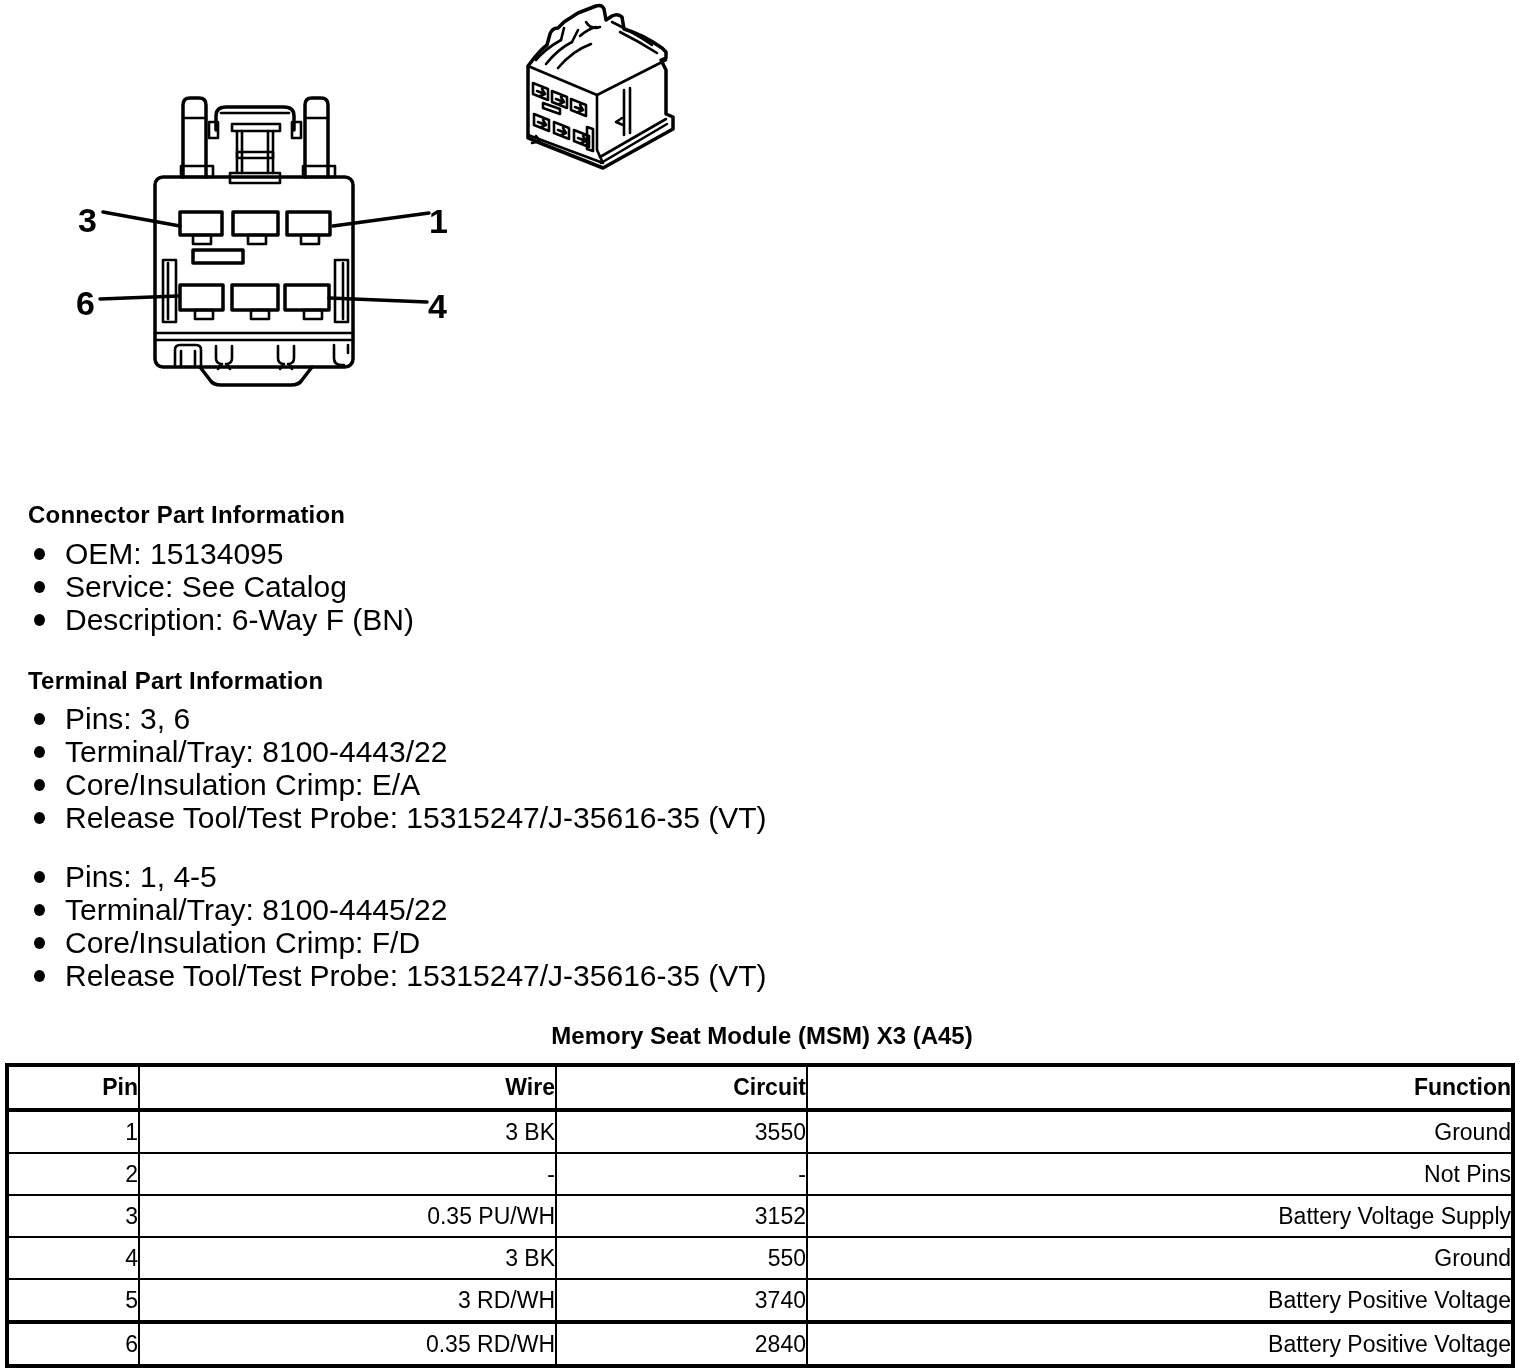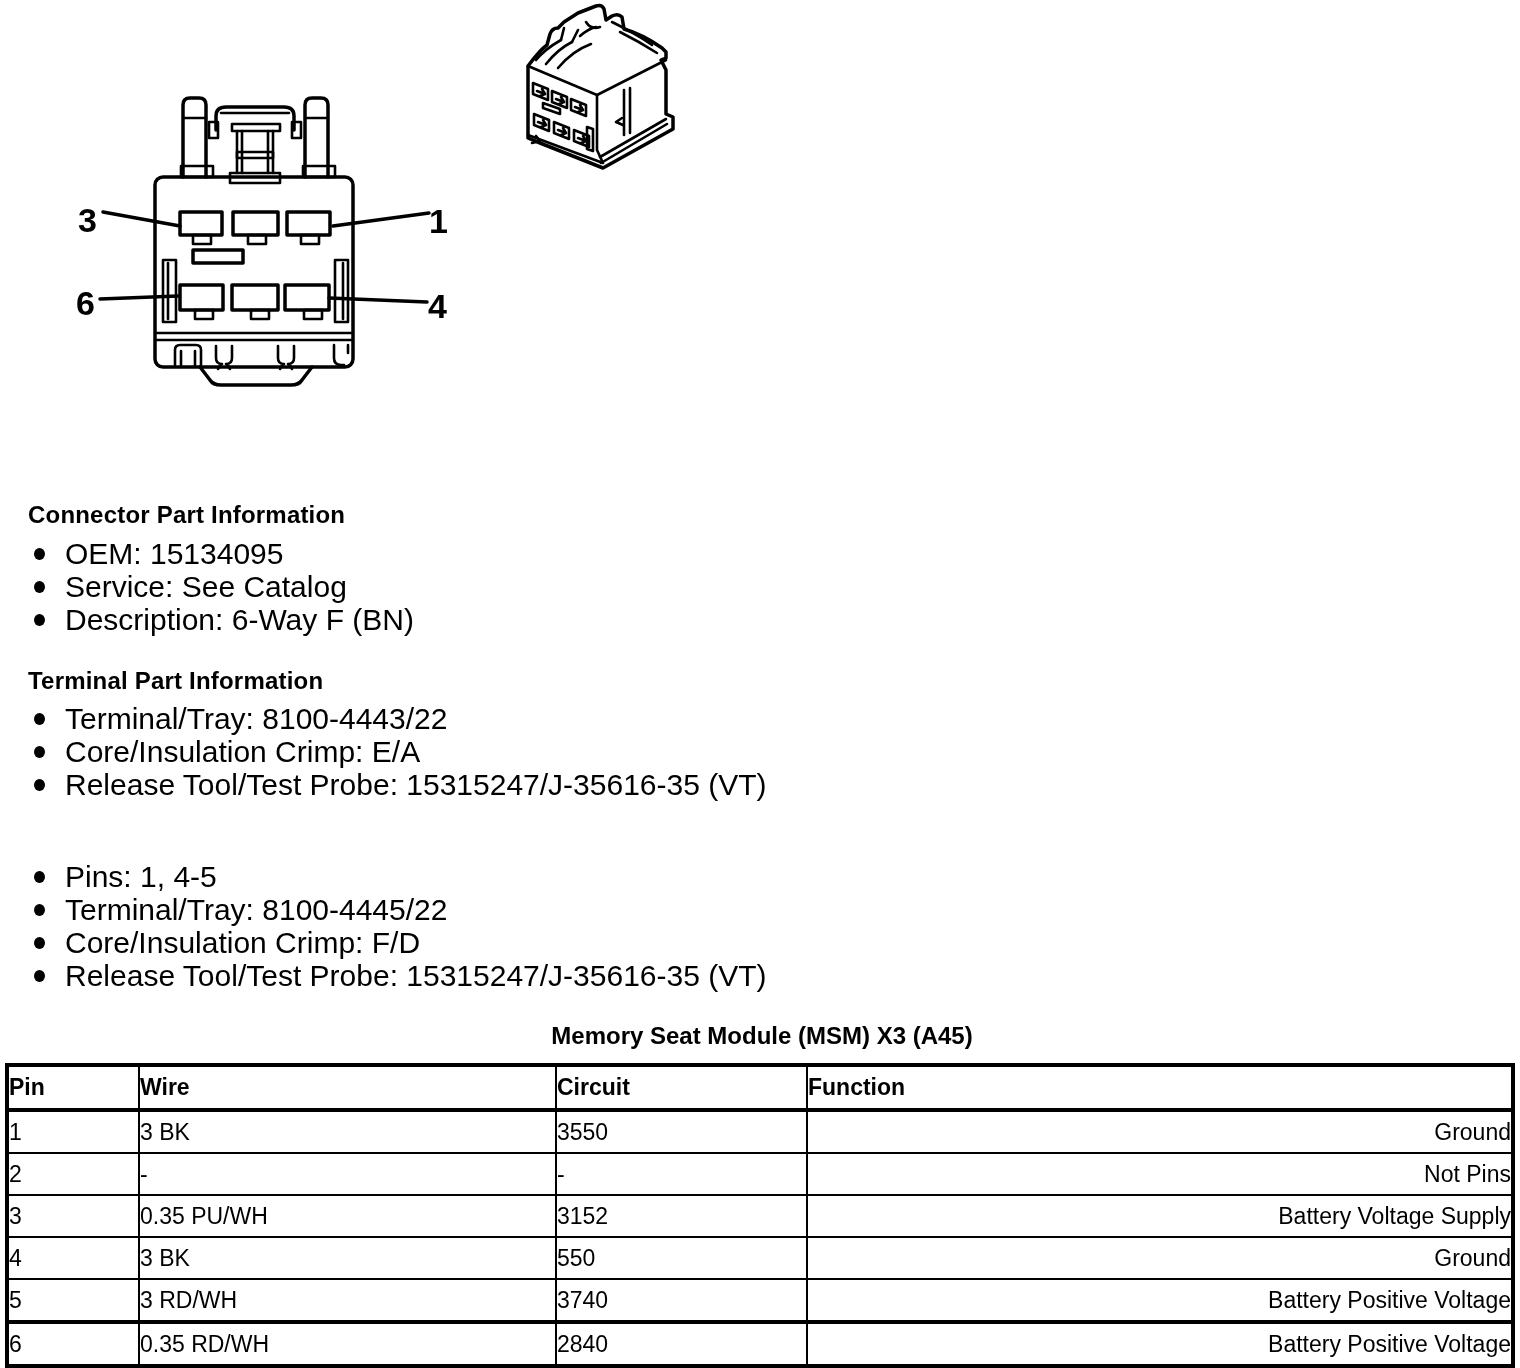--- a/index.html
+++ b/index.html
@@ -26,21 +26,21 @@
   .table-title{
     position:absolute;top:1022px;left:2px;width:100%;
     text-align:center;font-size:24px;font-weight:bold;
   }
   table.pinout{
     position:absolute;left:5px;top:1063px;width:1510px;
     border-collapse:collapse;table-layout:fixed;
     font-size:23px;border:4px solid #000;
   }
   table.pinout th,table.pinout td{
-    border:2px solid #000;height:40px;padding:0;text-align:left;
+    border:2px solid #000;height:40px;padding:0;text-align:right;
     font-weight:normal;overflow:hidden;white-space:nowrap;
   }
   table.pinout th{font-weight:bold;border-bottom:4px solid #000;height:41px;}
   table.pinout td.fn{text-align:right;padding-left:20px;}
   table.pinout tbody tr:last-child td{border-top:4px solid #000;}
 </style>
 </head>
 <body>
 
 <div class="page">
@@ -167,20 +167,21 @@
 
   <h2 id="h-connector">Connector Part Information</h2>
   <ul class="bullets" id="ul-connector">
     <li>OEM: 15134095</li>
     <li>Service: See Catalog</li>
     <li>Description: 6-Way F (BN)</li>
   </ul>
 
   <h2 id="h-terminal">Terminal Part Information</h2>
   <ul class="bullets" id="ul-terminal-a">
+    <li>Pins: 3, 6</li>
     <li>Terminal/Tray: 8100-4443/22</li>
     <li>Core/Insulation Crimp: E/A</li>
     <li>Release Tool/Test Probe: 15315247/J-35616-35 (VT)</li>
   </ul>
   <ul class="bullets" id="ul-terminal-b">
     <li>Pins: 1, 4-5</li>
     <li>Terminal/Tray: 8100-4445/22</li>
     <li>Core/Insulation Crimp: F/D</li>
     <li>Release Tool/Test Probe: 15315247/J-35616-35 (VT)</li>
   </ul>

